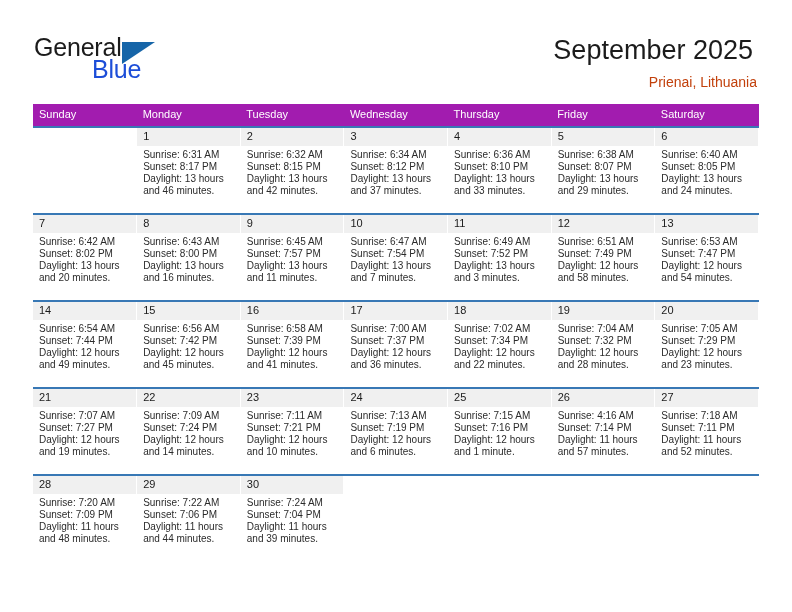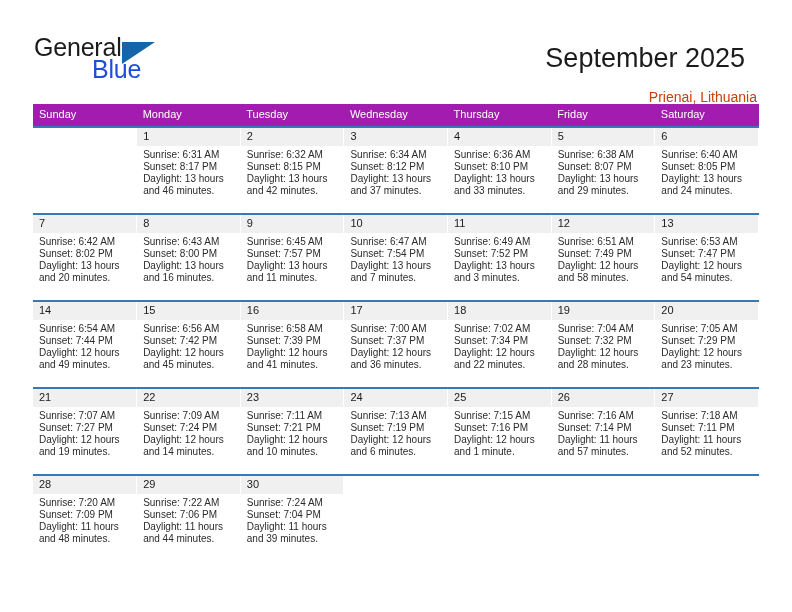--- a/index.html
+++ b/index.html
@@ -72,21 +72,21 @@
     position: absolute;
     right: 35px;
     top: 30px;
     text-align: right;
   }
   .cal-title {
     font-size: 27px;
     line-height: 33px;
     color: #1b1b1b;
     font-weight: normal;
-    margin: 12px;
+    margin: 4px;
     font-family: "Liberation Sans", sans-serif;
   }
   .cal-subtitle {
     font-size: 14px;
     line-height: 20px;
     color: #c2410c;
     margin: 5px 0 0 0;
     font-family: "Liberation Sans", sans-serif;
   }
 
@@ -470,21 +470,21 @@
                 <div>Sunset: 7:16 PM</div>
                 <div>Daylight: 12 hours</div>
                 <div>and 1 minute.</div>
               </div>
             </div>
           </td>
           <td class="">
             <div class="cell-inner">
               <span class="daynum">26</span>
               <div class="details">
-                <div>Sunrise: 7:16 AM</div>
+                <div>Sunrise: 4:16 AM</div>
                 <div>Sunset: 7:14 PM</div>
                 <div>Daylight: 11 hours</div>
                 <div>and 57 minutes.</div>
               </div>
             </div>
           </td>
           <td class="">
             <div class="cell-inner">
               <span class="daynum">27</span>
               <div class="details">

